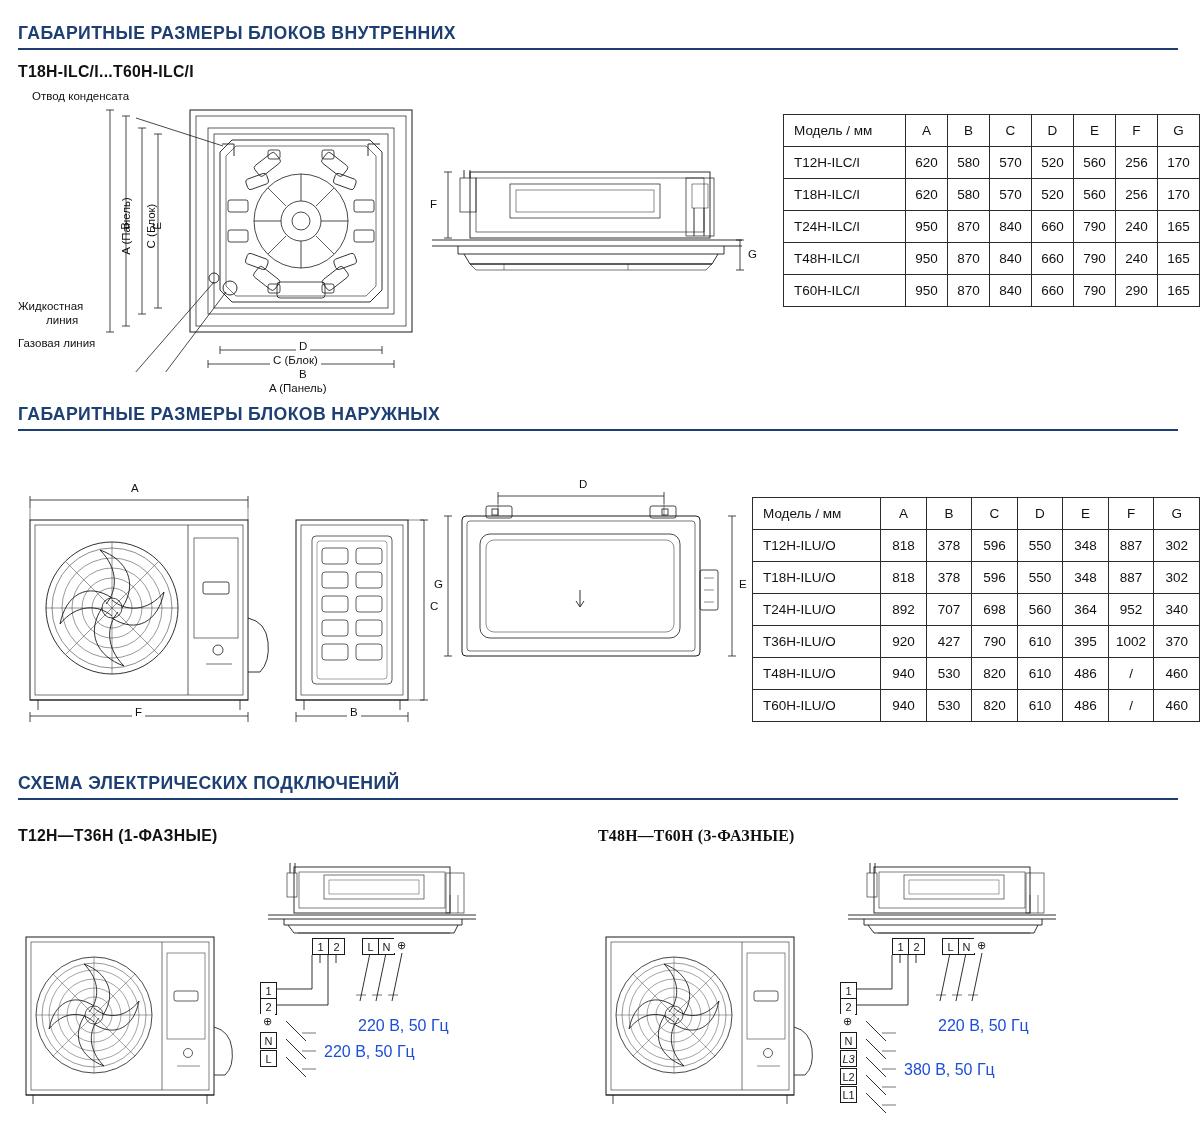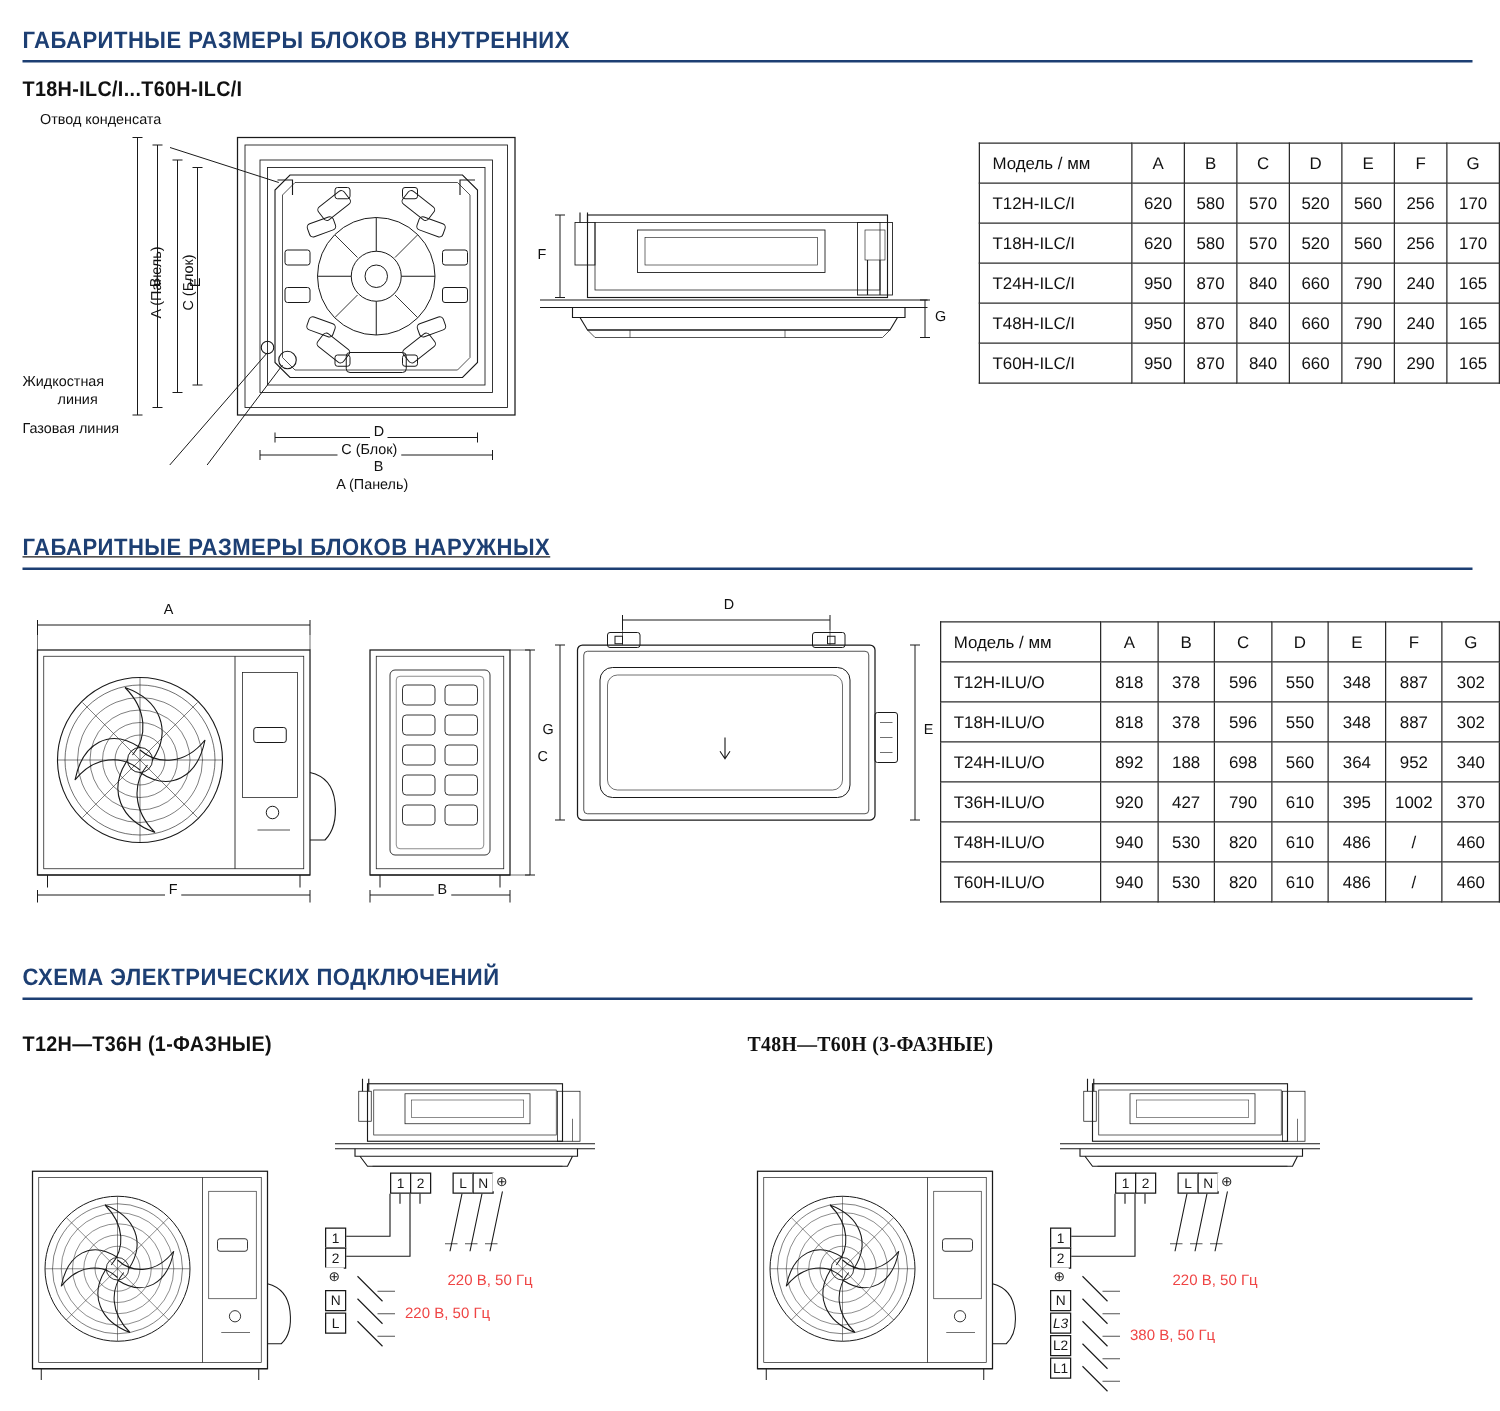--- a/index.html
+++ b/index.html
@@ -50,21 +50,21 @@
   .lbl{font-size:11.5px;color:#111;font-family:"Liberation Sans",sans-serif;white-space:nowrap;}
   svg{display:block;}
   .term{
     border:1.4px solid #1a1a1a;
     font-size:11px;
     width:15px;height:15px;
     display:flex;align-items:center;justify-content:center;
     background:#fff;
     position:absolute;
   }
-  .volt{font-size:12px;color:#ef4444;white-space:nowrap;}
+  .volt{font-size:16px;color:#1d4ed8;white-space:nowrap;}
 </style>
 </head>
 <body>
 
 <div class="abs" style="left:18px;top:22px;">
   <div class="sec-title">ГАБАРИТНЫЕ РАЗМЕРЫ БЛОКОВ ВНУТРЕННИХ</div>
   <div class="rule"></div>
 </div>
 
 <div class="abs" style="left:18px;top:62px;">
@@ -256,21 +256,21 @@
           <td class="c">840</td>
           <td class="c">660</td>
           <td class="c">790</td>
           <td class="c">290</td>
           <td class="c">165</td>
         </tr>
       </tbody>
   </table>
 </div>
 
-<div class="abs" style="left:18px;top:428px;text-decoration:underline;">
+<div class="abs" style="left:18px;top:403px;">
   <div class="sec-title">ГАБАРИТНЫЕ РАЗМЕРЫ БЛОКОВ НАРУЖНЫХ</div>
   <div class="rule"></div>
 </div>
 
 <div class="abs" style="left:10px;top:478px;width:740px;height:250px;">
   <svg width="740" height="250" viewBox="0 0 740 250">
     <g stroke="#1a1a1a" fill="none" stroke-width="1">
 
       <rect x="20" y="42" width="218" height="180"></rect>
       <rect x="25" y="47" width="208" height="170" stroke-width="0.6"></rect>
@@ -415,21 +415,21 @@
           <td class="c">378</td>
           <td class="c">596</td>
           <td class="c">550</td>
           <td class="c">348</td>
           <td class="c">887</td>
           <td class="c">302</td>
         </tr>
         <tr>
           <td class="modelcol">T24H-ILU/O</td>
           <td class="c">892</td>
-          <td class="c">188</td>
+          <td class="c">707</td>
           <td class="c">698</td>
           <td class="c">560</td>
           <td class="c">364</td>
           <td class="c">952</td>
           <td class="c">340</td>
         </tr>
         <tr>
           <td class="modelcol">T36H-ILU/O</td>
           <td class="c">920</td>
           <td class="c">427</td>

